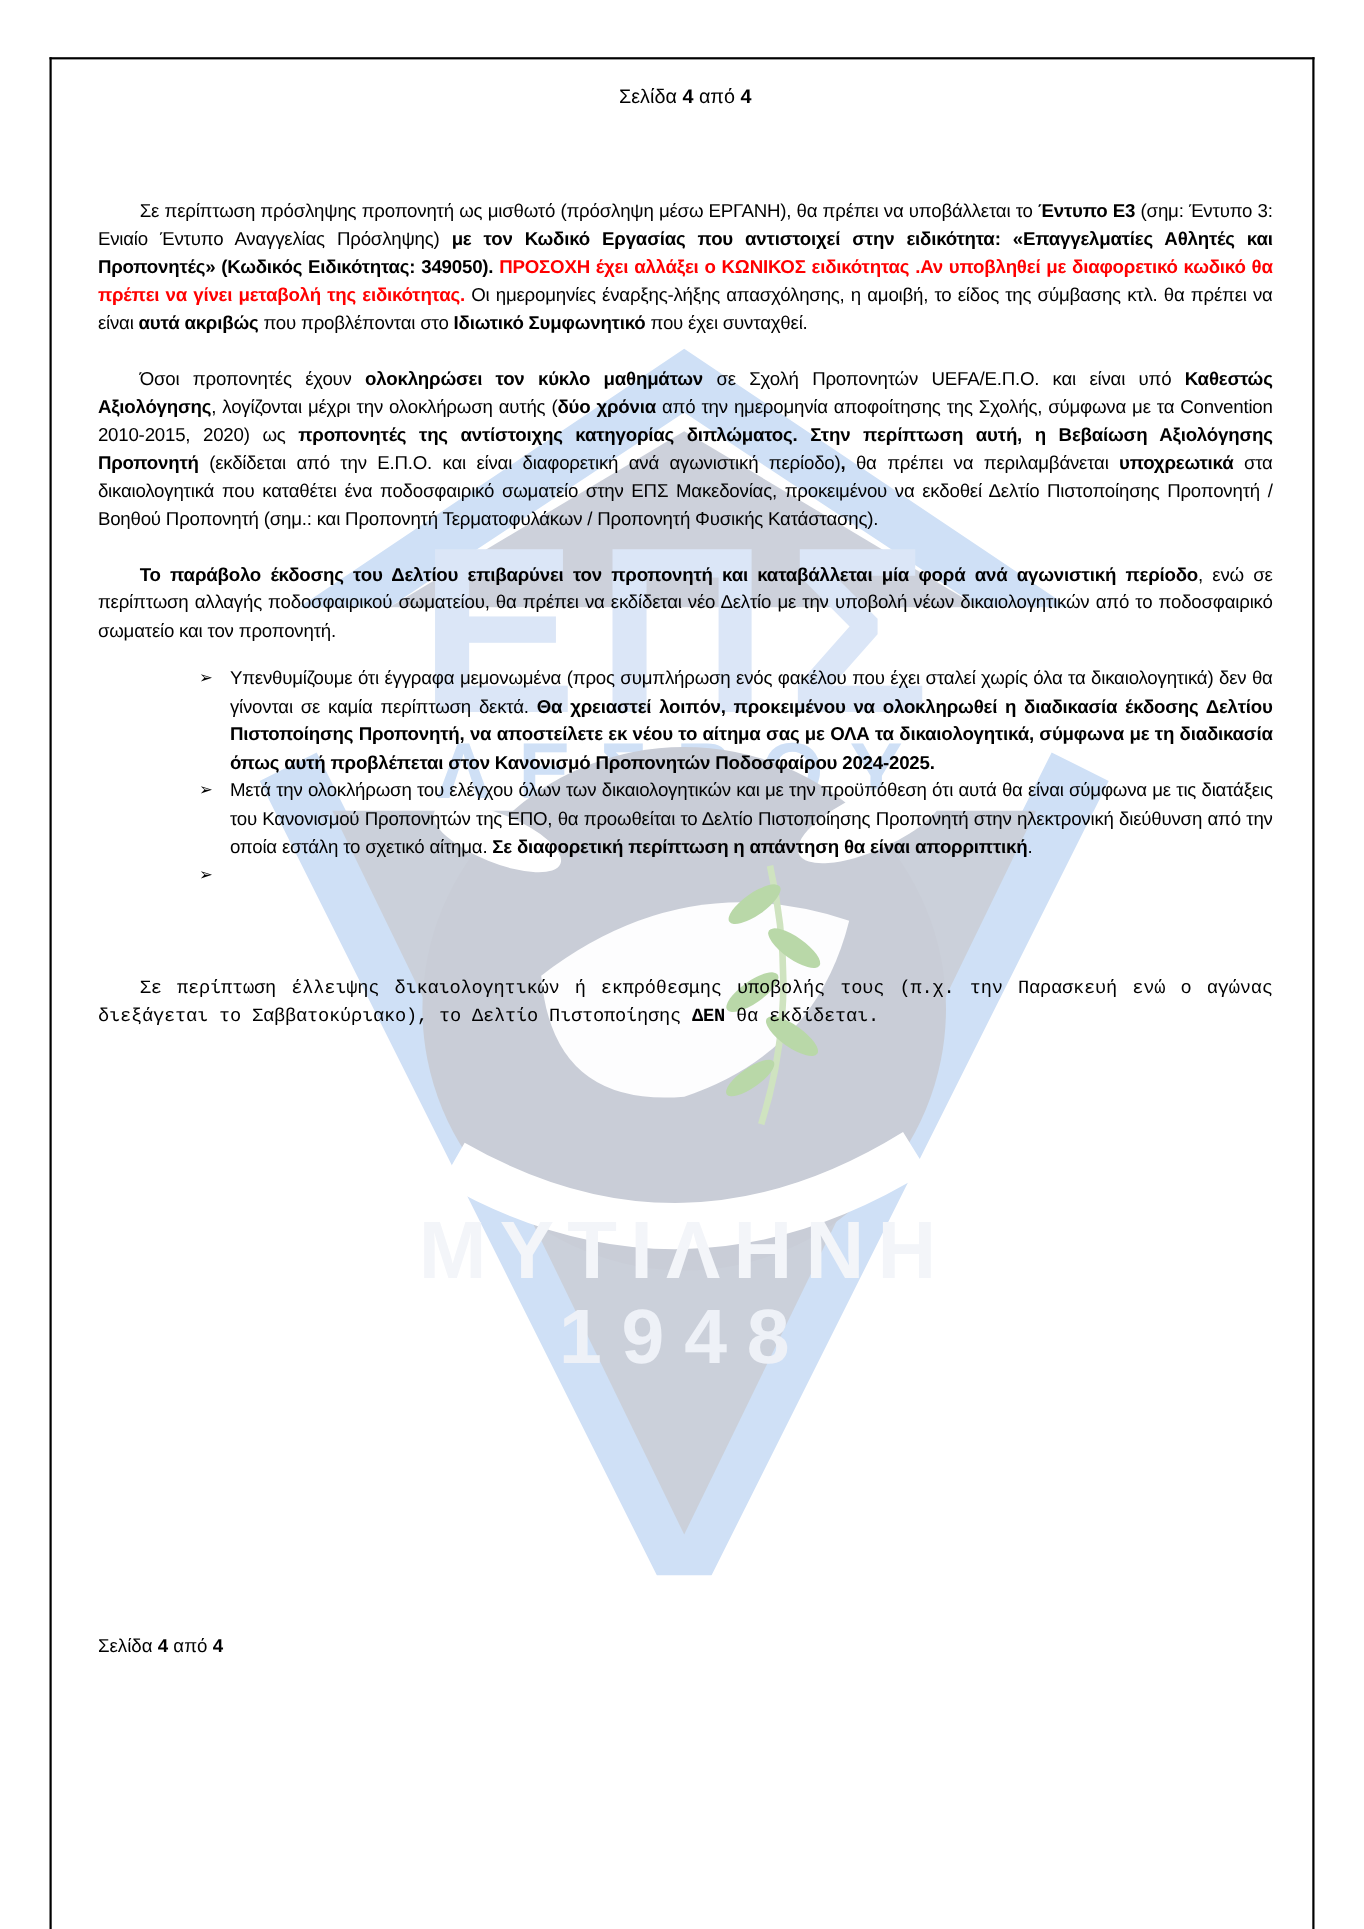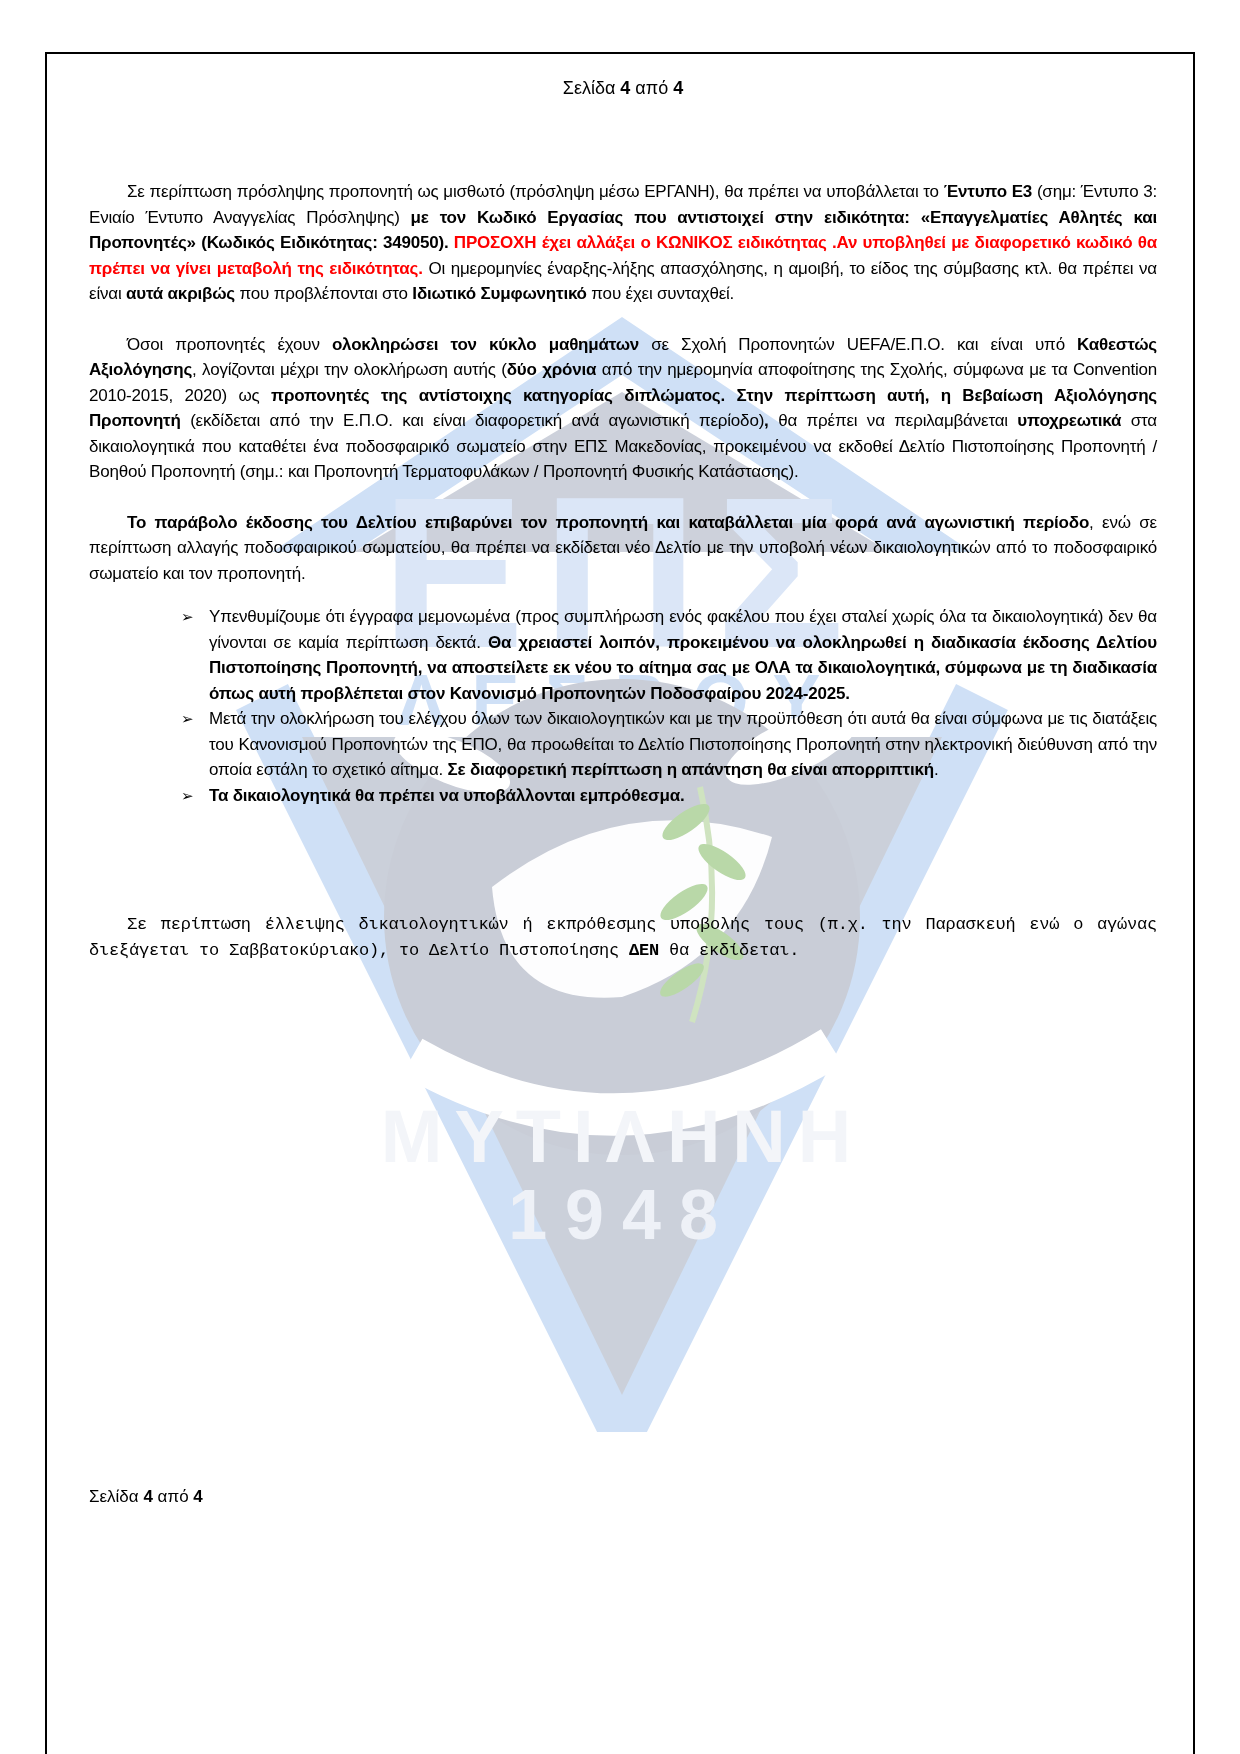--- a/index.html
+++ b/index.html
@@ -117,21 +117,21 @@
 
     <div class="content">
       <div class="doc-header"><span>Σελίδα </span><span class="b">4</span><span> από </span><span class="b">4</span></div>
       <div>
           <p class="para indent"><span>Σε περίπτωση πρόσληψης προπονητή ως μισθωτό (πρόσληψη μέσω ΕΡΓΑΝΗ), θα πρέπει να υποβάλλεται το </span><span class="b">Έντυπο Ε3 </span><span>(σημ: Έντυπο 3: Ενιαίο Έντυπο Αναγγελίας Πρόσληψης) </span><span class="b">με τον Κωδικό Εργασίας που αντιστοιχεί στην ειδικότητα: «Επαγγελματίες Αθλητές και Προπονητές» (Κωδικός Ειδικότητας: 349050). </span><span class="b red">ΠΡΟΣΟΧΗ  έχει αλλάξει ο ΚΩΝΙΚΟΣ ειδικότητας .Αν υποβληθεί με διαφορετικό κωδικό θα πρέπει να γίνει μεταβολή της ειδικότητας.</span><span> Οι ημερομηνίες έναρξης-λήξης απασχόλησης, η αμοιβή, το είδος της σύμβασης κτλ. θα πρέπει να είναι </span><span class="b">αυτά ακριβώς</span><span> που προβλέπονται στο </span><span class="b">Ιδιωτικό Συμφωνητικό</span><span> που έχει συνταχθεί.</span></p>
           <p class="para indent"><span>Όσοι προπονητές έχουν </span><span class="b">ολοκληρώσει τον κύκλο μαθημάτων</span><span> σε Σχολή Προπονητών UEFA/Ε.Π.Ο. και είναι υπό </span><span class="b">Καθεστώς Αξιολόγησης</span><span>, λογίζονται μέχρι την ολοκλήρωση αυτής (</span><span class="b">δύο χρόνια</span><span> από την ημερομηνία αποφοίτησης της Σχολής, σύμφωνα με τα Convention 2010-2015, 2020) ως </span><span class="b">προπονητές της αντίστοιχης κατηγορίας διπλώματος. Στην περίπτωση αυτή, η Βεβαίωση Αξιολόγησης Προπονητή </span><span>(εκδίδεται από την Ε.Π.Ο. και είναι διαφορετική ανά αγωνιστική περίοδο)</span><span class="b">,</span><span> θα πρέπει να περιλαμβάνεται </span><span class="b">υποχρεωτικά</span><span> στα δικαιολογητικά που καταθέτει ένα ποδοσφαιρικό σωματείο στην ΕΠΣ Μακεδονίας, προκειμένου να εκδοθεί Δελτίο Πιστοποίησης Προπονητή / Βοηθού Προπονητή (σημ.: και Προπονητή Τερματοφυλάκων / Προπονητή Φυσικής Κατάστασης).</span></p>
           <p class="para indent mb18"><span class="b">Το παράβολο έκδοσης του Δελτίου επιβαρύνει τον προπονητή και καταβάλλεται μία φορά ανά αγωνιστική περίοδο</span><span>, ενώ σε περίπτωση αλλαγής ποδοσφαιρικού σωματείου, θα πρέπει να εκδίδεται νέο Δελτίο με την υποβολή νέων δικαιολογητικών από το ποδοσφαιρικό σωματείο και τον προπονητή.</span></p>
           <ul class="bullets">
             <li><span class="marker">➢</span><span>Υπενθυμίζουμε ότι έγγραφα μεμονωμένα (προς συμπλήρωση ενός φακέλου που έχει σταλεί χωρίς όλα τα δικαιολογητικά) δεν θα γίνονται σε καμία περίπτωση δεκτά. </span><span class="b">Θα χρειαστεί λοιπόν, προκειμένου να ολοκληρωθεί η διαδικασία έκδοσης Δελτίου Πιστοποίησης Προπονητή, να αποστείλετε εκ νέου το αίτημα σας με ΟΛΑ τα δικαιολογητικά, σύμφωνα με τη διαδικασία όπως αυτή προβλέπεται στον Κανονισμό Προπονητών Ποδοσφαίρου 2024-2025.</span></li>
             <li><span class="marker">➢</span><span>Μετά την ολοκλήρωση του ελέγχου όλων των δικαιολογητικών και με την προϋπόθεση ότι αυτά θα είναι σύμφωνα με τις διατάξεις του Κανονισμού Προπονητών της ΕΠΟ, θα προωθείται το Δελτίο Πιστοποίησης Προπονητή στην ηλεκτρονική διεύθυνση από την οποία εστάλη το σχετικό αίτημα. </span><span class="b">Σε διαφορετική περίπτωση η απάντηση θα είναι απορριπτική</span><span>.</span></li>
-            <li><span class="marker">➢</span><span class="b">Τα δικαιολογητικά θα πρέπει να υποβάλλονται εμπρόθεσμα.</span></li>
+            <li><span class="marker">➢</span></li>
           </ul>
           <p class="para indent gap-top mb0"><span>Σε περίπτωση έλλειψης δικαιολογητικών ή εκπρόθεσμης υποβολής τους (π.χ. την Παρασκευή ενώ ο αγώνας διεξάγεται το Σαββατοκύριακο), το Δελτίο Πιστοποίησης </span><span class="b">ΔΕΝ</span><span> θα εκδίδεται.</span></p>
         </div>
     </div>
 
     <div class="doc-footer"><span>Σελίδα </span><span class="b">4</span><span> από </span><span class="b">4</span></div>
   </div>
 </div>
 
 </body></html>

